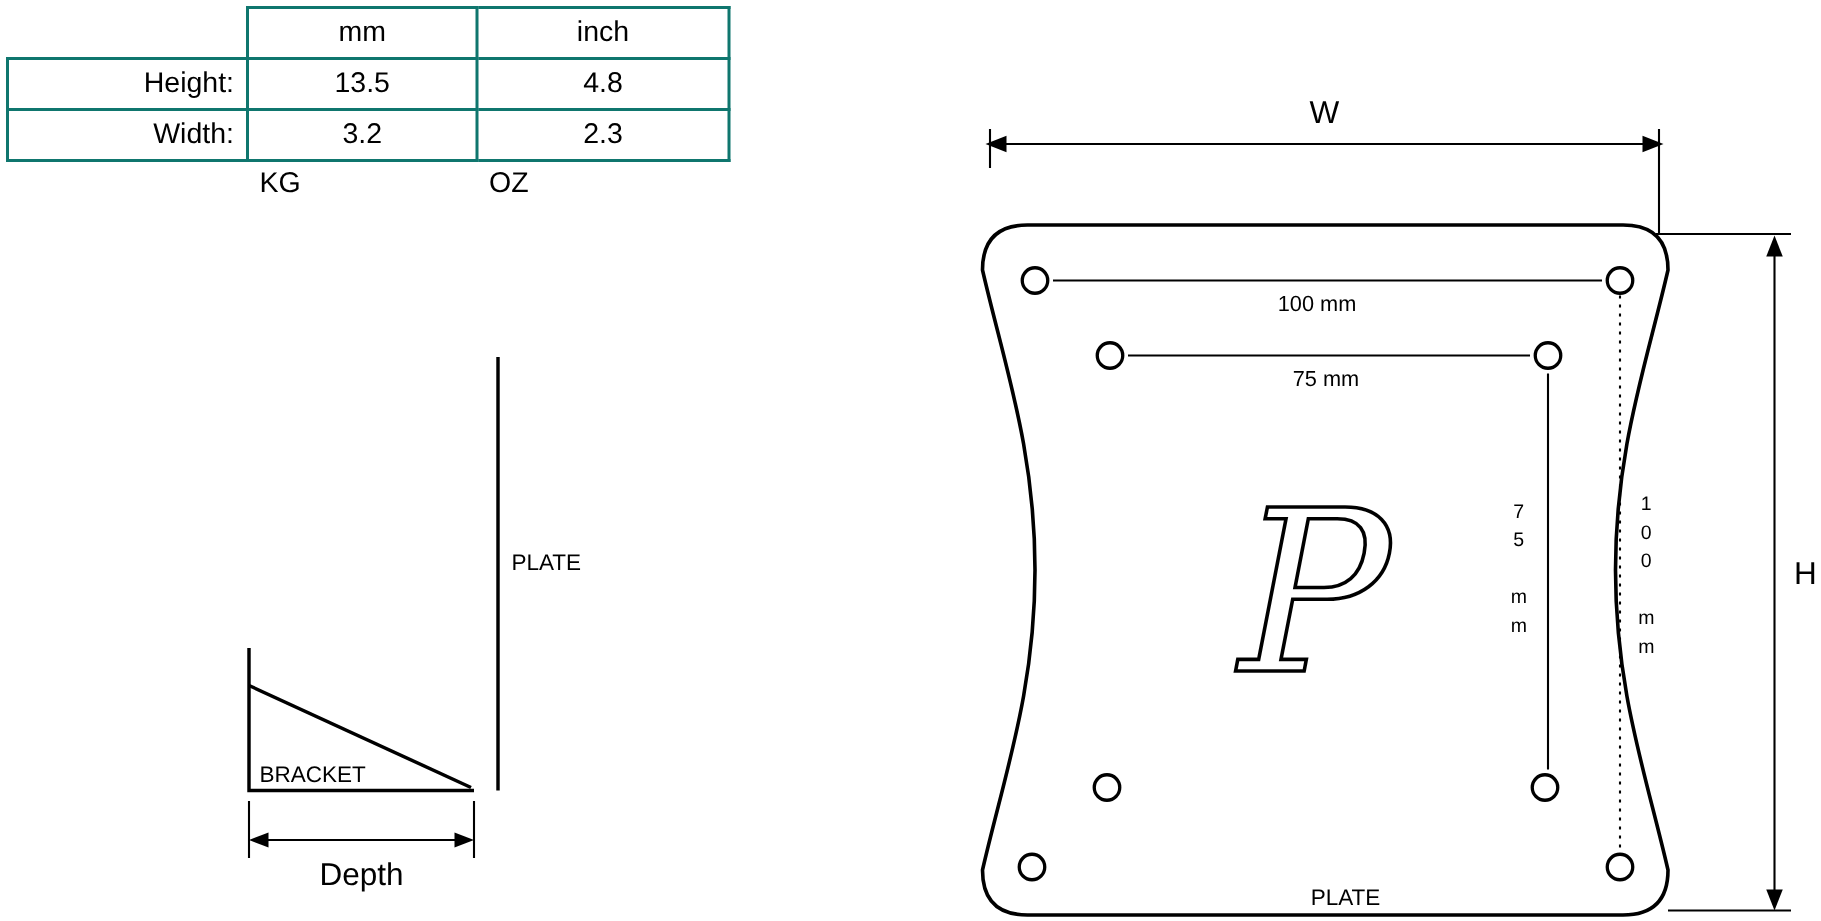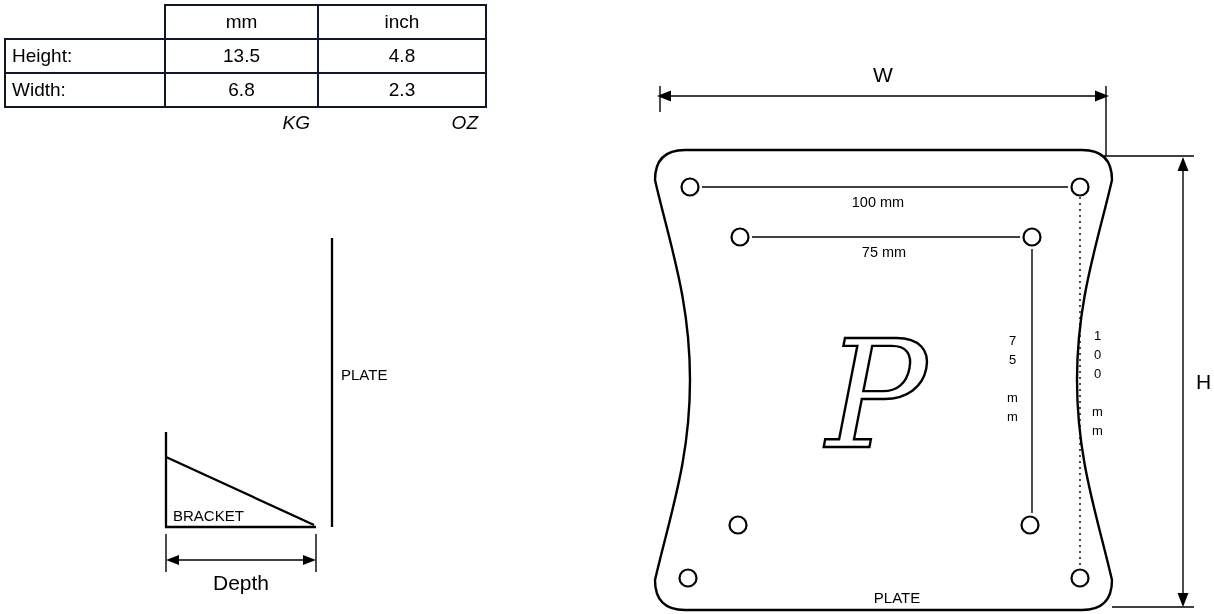--- a/index.html
+++ b/index.html
@@ -8,25 +8,25 @@
     font-family:"Liberation Sans", sans-serif;
     position:relative;overflow:hidden;
   }
   .stage{position:absolute;inset:0;}
 
   
   table.spec{
     position:absolute;left:4px;top:4px;
     border-collapse:collapse;font-size:19px;table-layout:fixed;
   }
-  .spec td{border:2px solid #0f172a;height:30px;padding:1px 8px;}
+  .spec td{border:2px solid #0f766e;height:30px;padding:1px 8px;}
   .spec td.blank{border-top:none;border-left:none;}
-  .spec td.label{text-align:left;padding-left:6px;}
+  .spec td.label{text-align:right;padding-left:6px;}
   .spec td.val{text-align:center;}
-  .spec td.foot{border:none;text-align:right;height:28px;font-style:italic;}
+  .spec td.foot{border:none;text-align:left;height:28px;}
 
   
   svg{position:absolute;left:0;top:0;}
   .ln{stroke:#000;stroke-width:2.3;fill:none;}
   .thin{stroke:#000;stroke-width:1.4;fill:none;}
   .dot{stroke:#000;stroke-width:1.4;fill:none;stroke-dasharray:2 4;}
   .hole{fill:#fff;stroke:#000;stroke-width:2.2;}
   .arrow{fill:#000;stroke:none;}
   .lbl{fill:#000;font-family:"Liberation Sans", sans-serif;}
   .plate{fill:#fff;stroke:#000;stroke-width:2.4;}
@@ -57,21 +57,21 @@
       <td class="val">mm</td>
       <td class="val">inch</td>
     </tr>
     <tr>
       <td class="label">Height:</td>
       <td class="val">13.5</td>
       <td class="val">4.8</td>
     </tr>
     <tr>
       <td class="label">Width:</td>
-      <td class="val">6.8</td>
+      <td class="val">3.2</td>
       <td class="val">2.3</td>
     </tr>
     <tr>
       <td class="foot"></td>
       <td class="foot">KG</td>
       <td class="foot">OZ</td>
     </tr>
   </tbody>
     </table>
 

